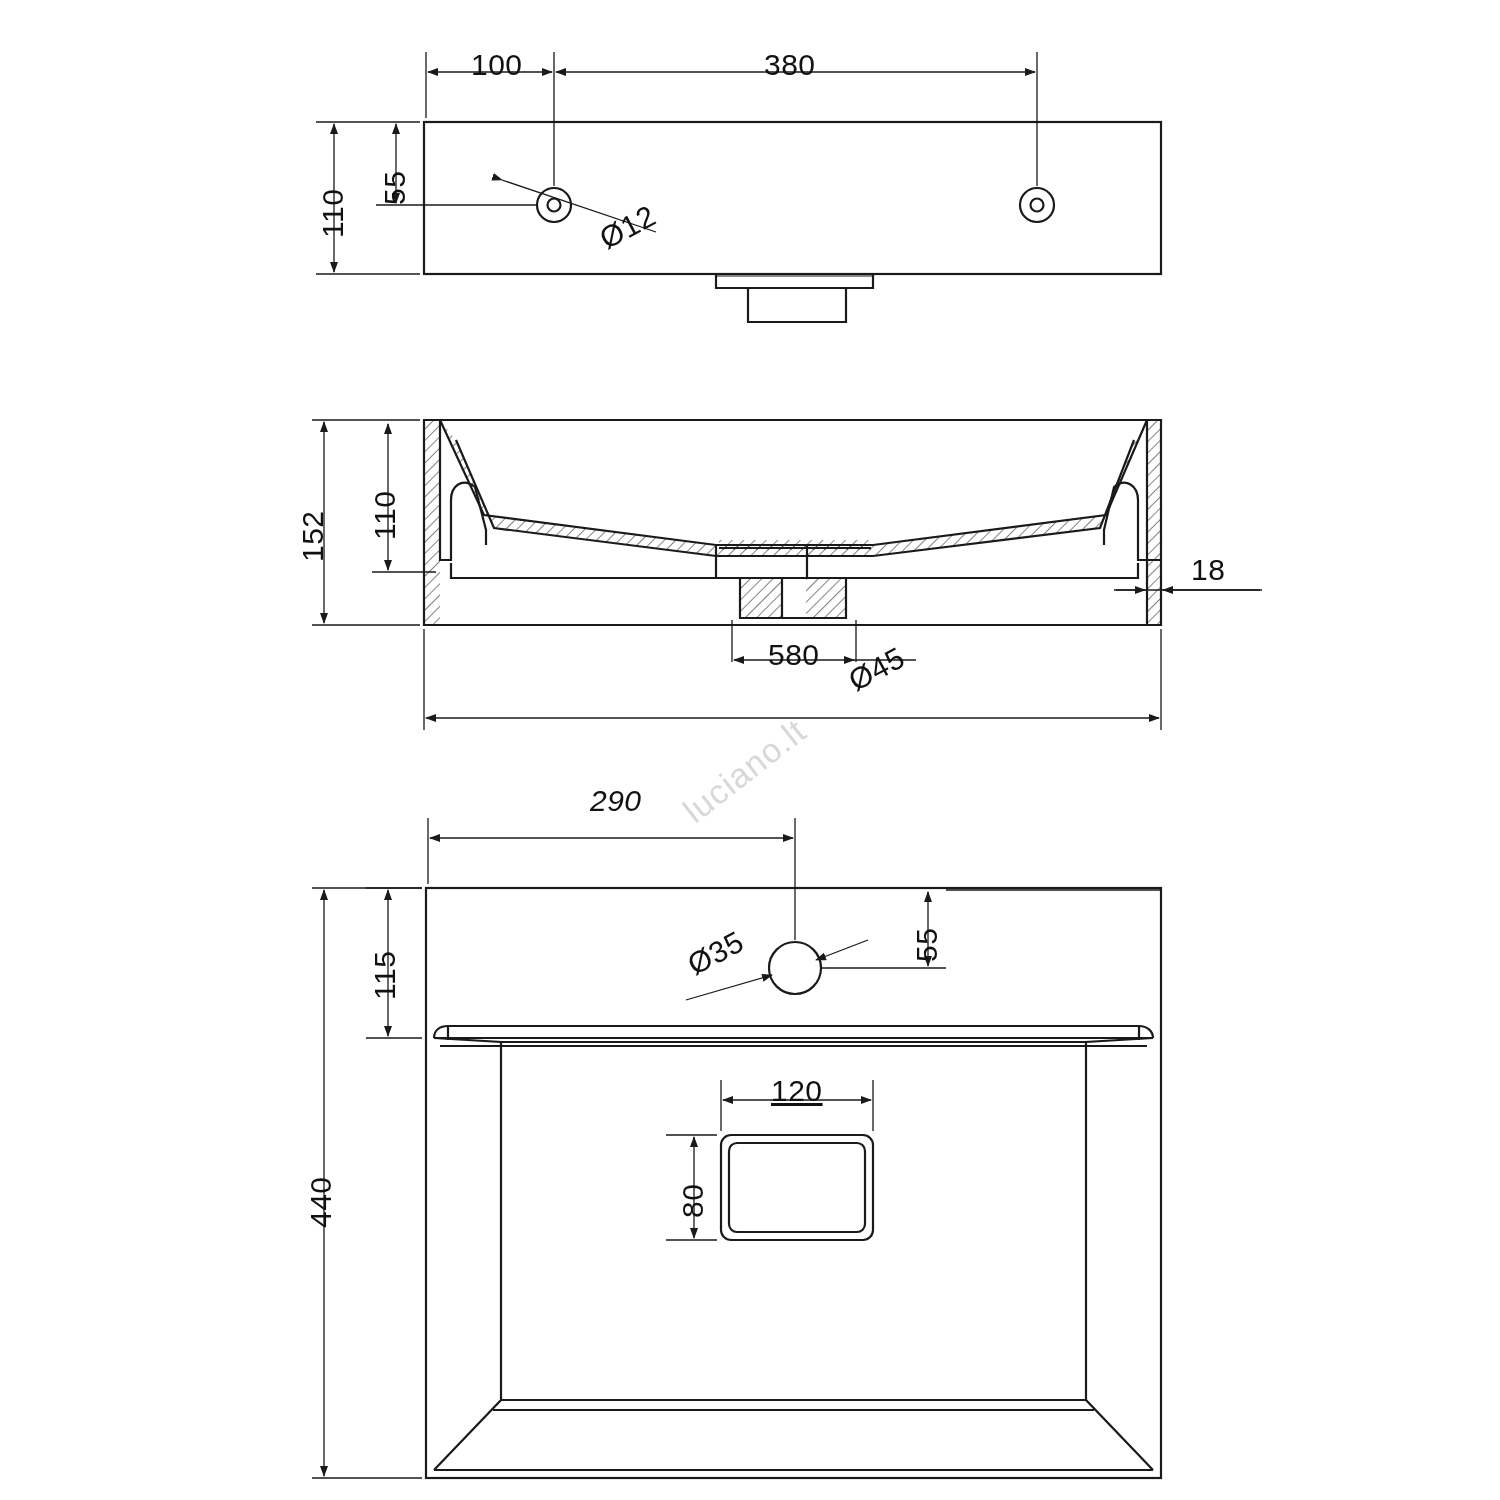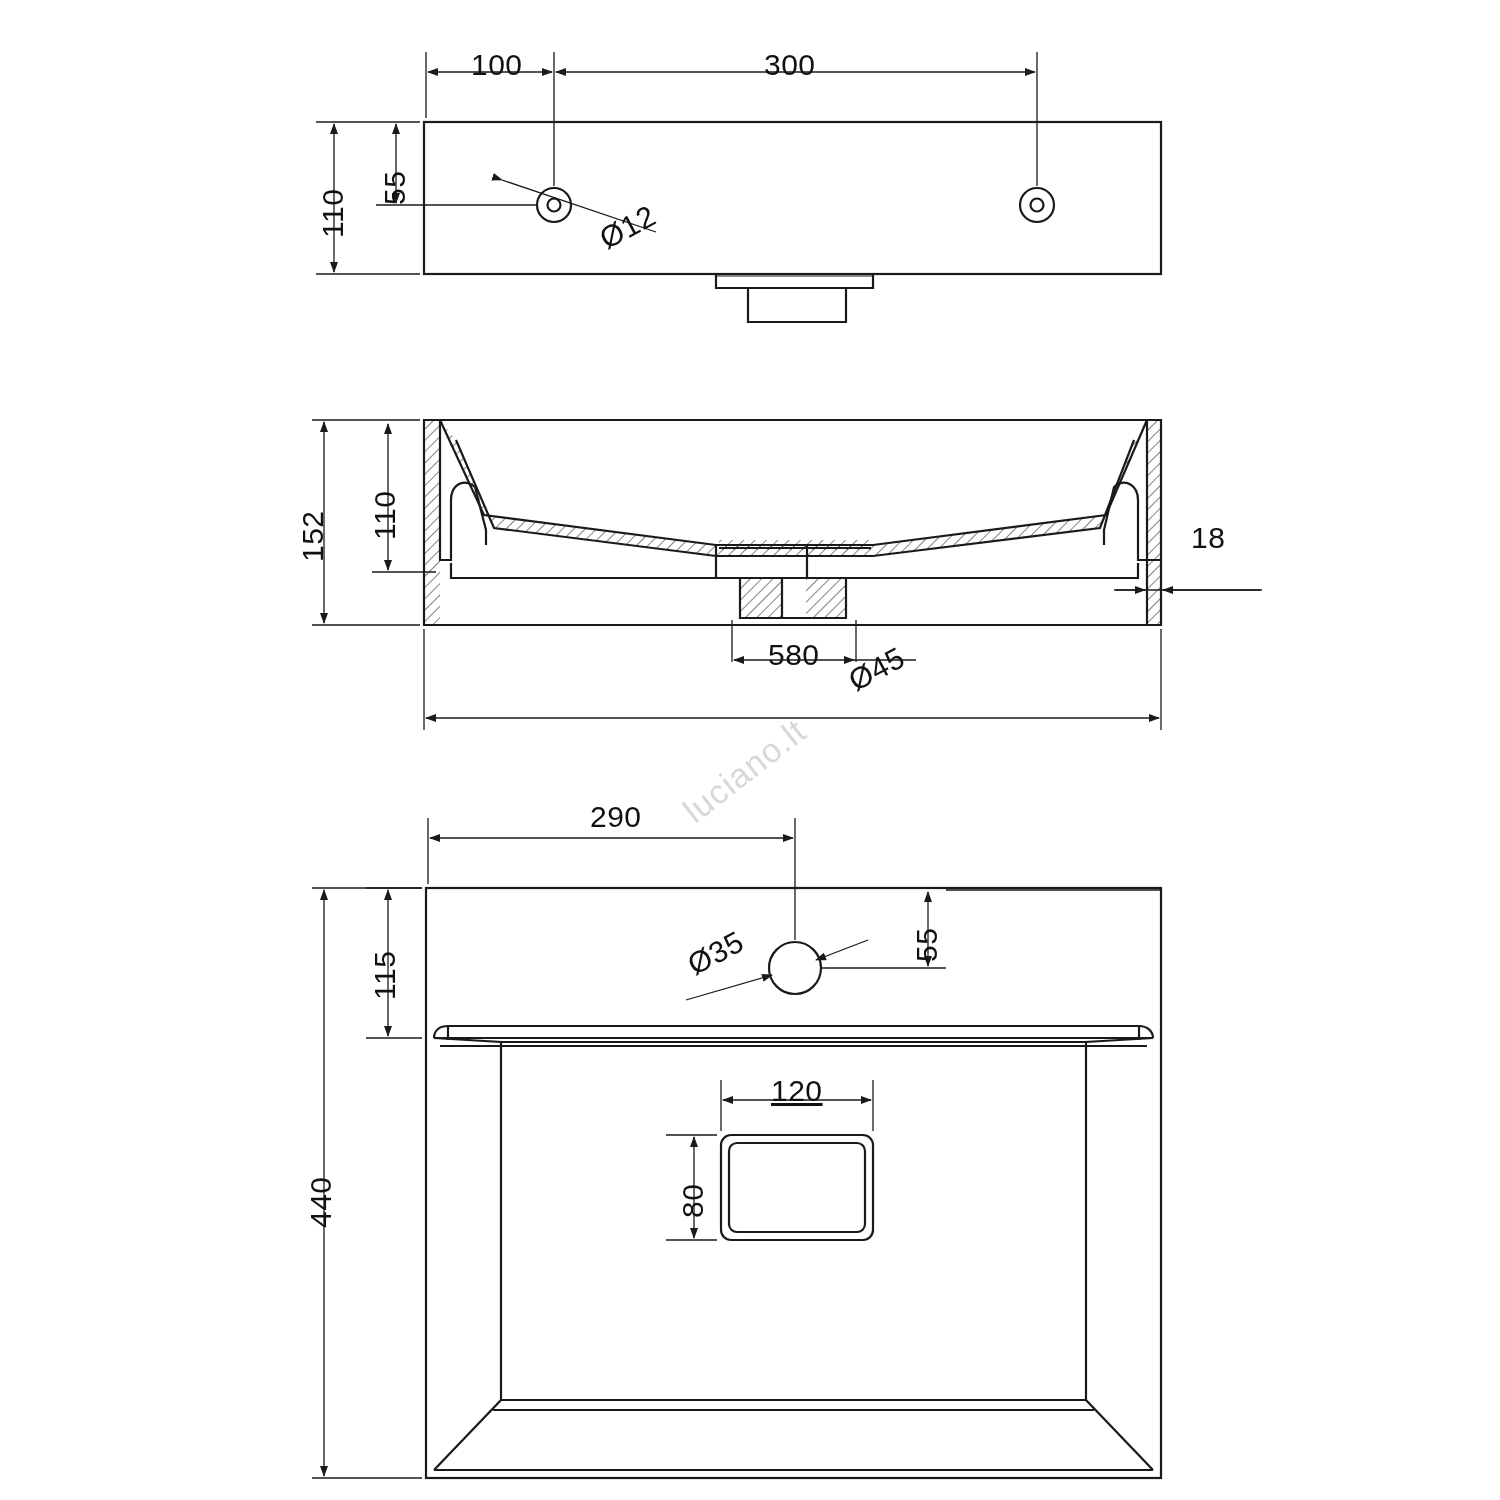--- a/index.html
+++ b/index.html
@@ -212,32 +212,32 @@
       <line x1="857" y1="1131" x2="857" y2="1080"></line>
       <line x1="707" y1="1100" x2="855" y2="1100" marker-start="url(#arrTail)" marker-end="url(#arrHead)"></line>
 
       <line x1="701" y1="1135" x2="650" y2="1135"></line>
       <line x1="701" y1="1240" x2="650" y2="1240"></line>
       <line x1="678" y1="1137" x2="678" y2="1238" marker-start="url(#arrTail)" marker-end="url(#arrHead)"></line>
     </g>
   </svg>
 
   <div class="dim-label" style="left:455px; top:48px;">100</div>
-  <div class="dim-label" style="left:748px; top:48px;">300</div>
+  <div class="dim-label" style="left:748px; top:48px;">380</div>
   <div class="dim-label rot90" style="left:300px; top:238px;">110</div>
   <div class="dim-label rot90" style="left:362px; top:205px;">55</div>
   <div class="dim-label rot-diag" style="left:578px; top:226px;">Ø12</div>
 
   <div class="dim-label rot90" style="left:280px; top:562px;">152</div>
   <div class="dim-label rot90" style="left:352px; top:540px;">110</div>
-  <div class="dim-label" style="left:1175px; top:521px;">18</div>
+  <div class="dim-label" style="left:1175px; top:553px;">18</div>
   <div class="dim-label rot-diag" style="left:827px; top:668px;">Ø45</div>
   <div class="dim-label" style="left:752px; top:638px;">580</div>
 
-  <div class="dim-label" style="left:574px; top:800px;">290</div>
+  <div class="dim-label" style="left:574px; top:784px;font-style:italic;">290</div>
   <div class="dim-label rot90" style="left:894px; top:962px;">55</div>
   <div class="dim-label rot-diag" style="left:666px; top:952px;">Ø35</div>
   <div class="dim-label rot90" style="left:352px; top:1000px;">115</div>
   <div class="dim-label rot90" style="left:288px; top:1228px;">440</div>
   <div class="dim-label" style="left:755px; top:1074px;text-decoration:underline;">120</div>
   <div class="dim-label rot90" style="left:660px; top:1218px;">80</div>
 
   <div class="watermark" style="left:660px; top:800px;">luciano.lt</div>
 </div>
 

